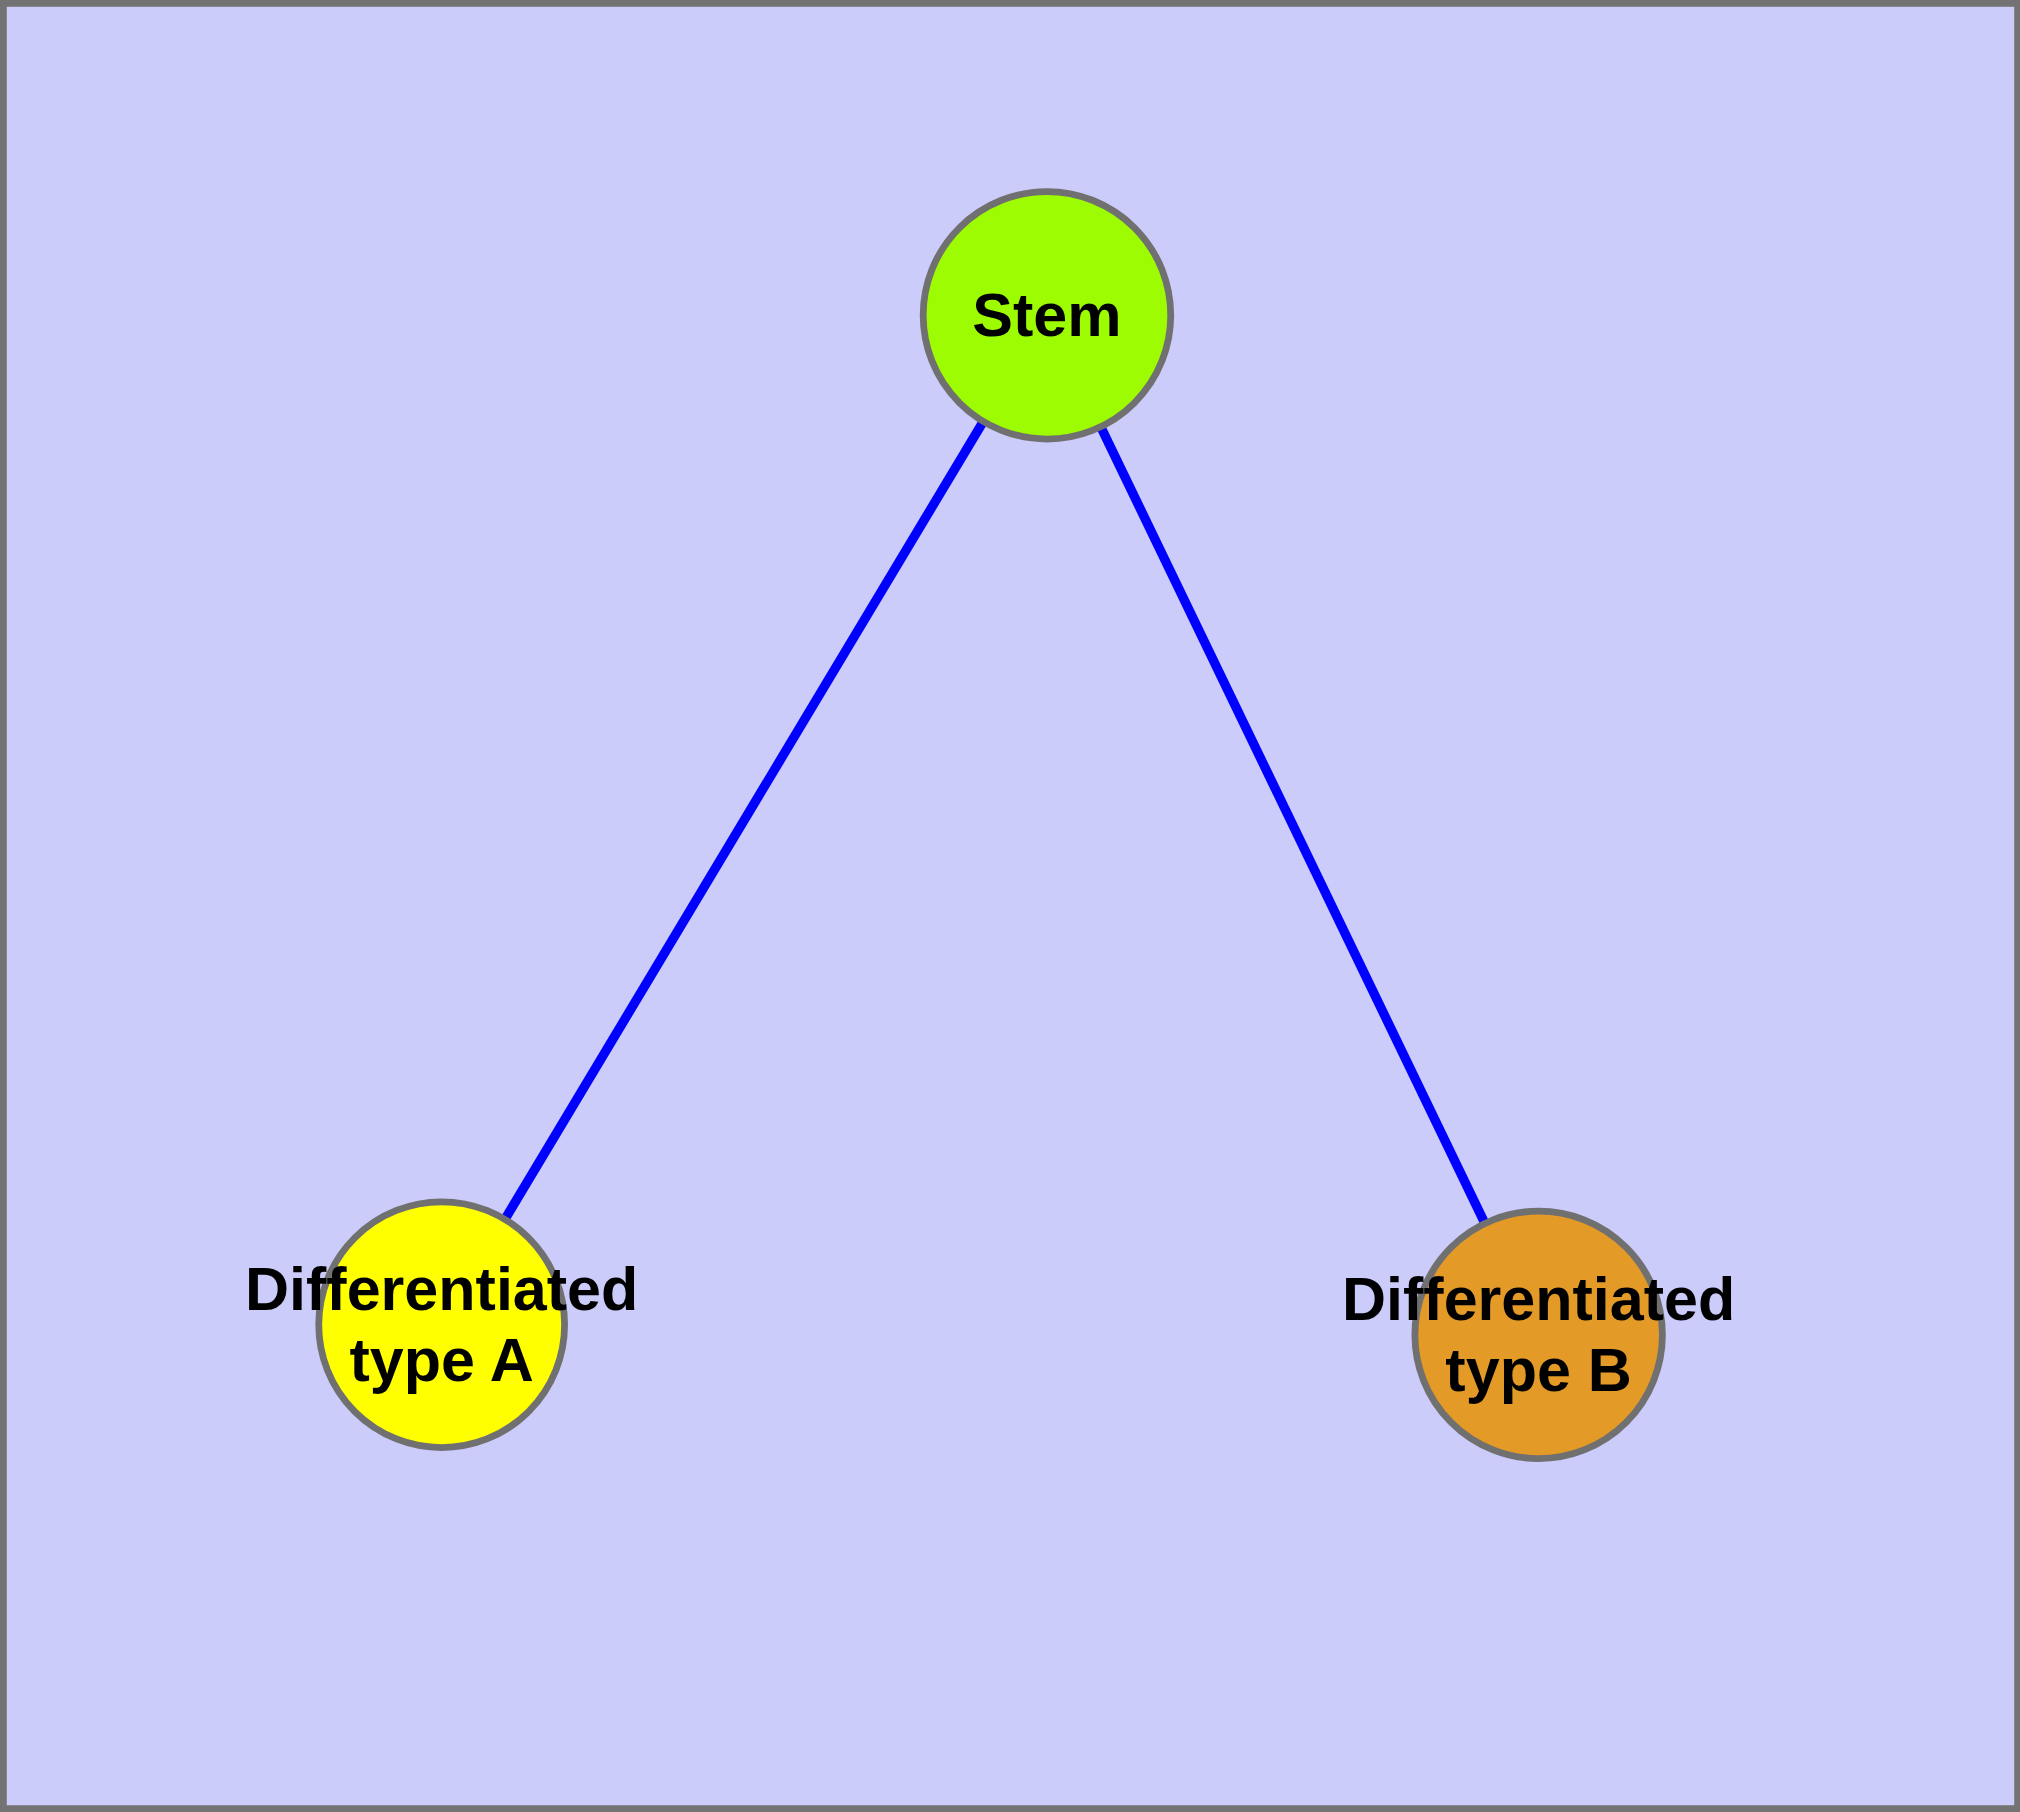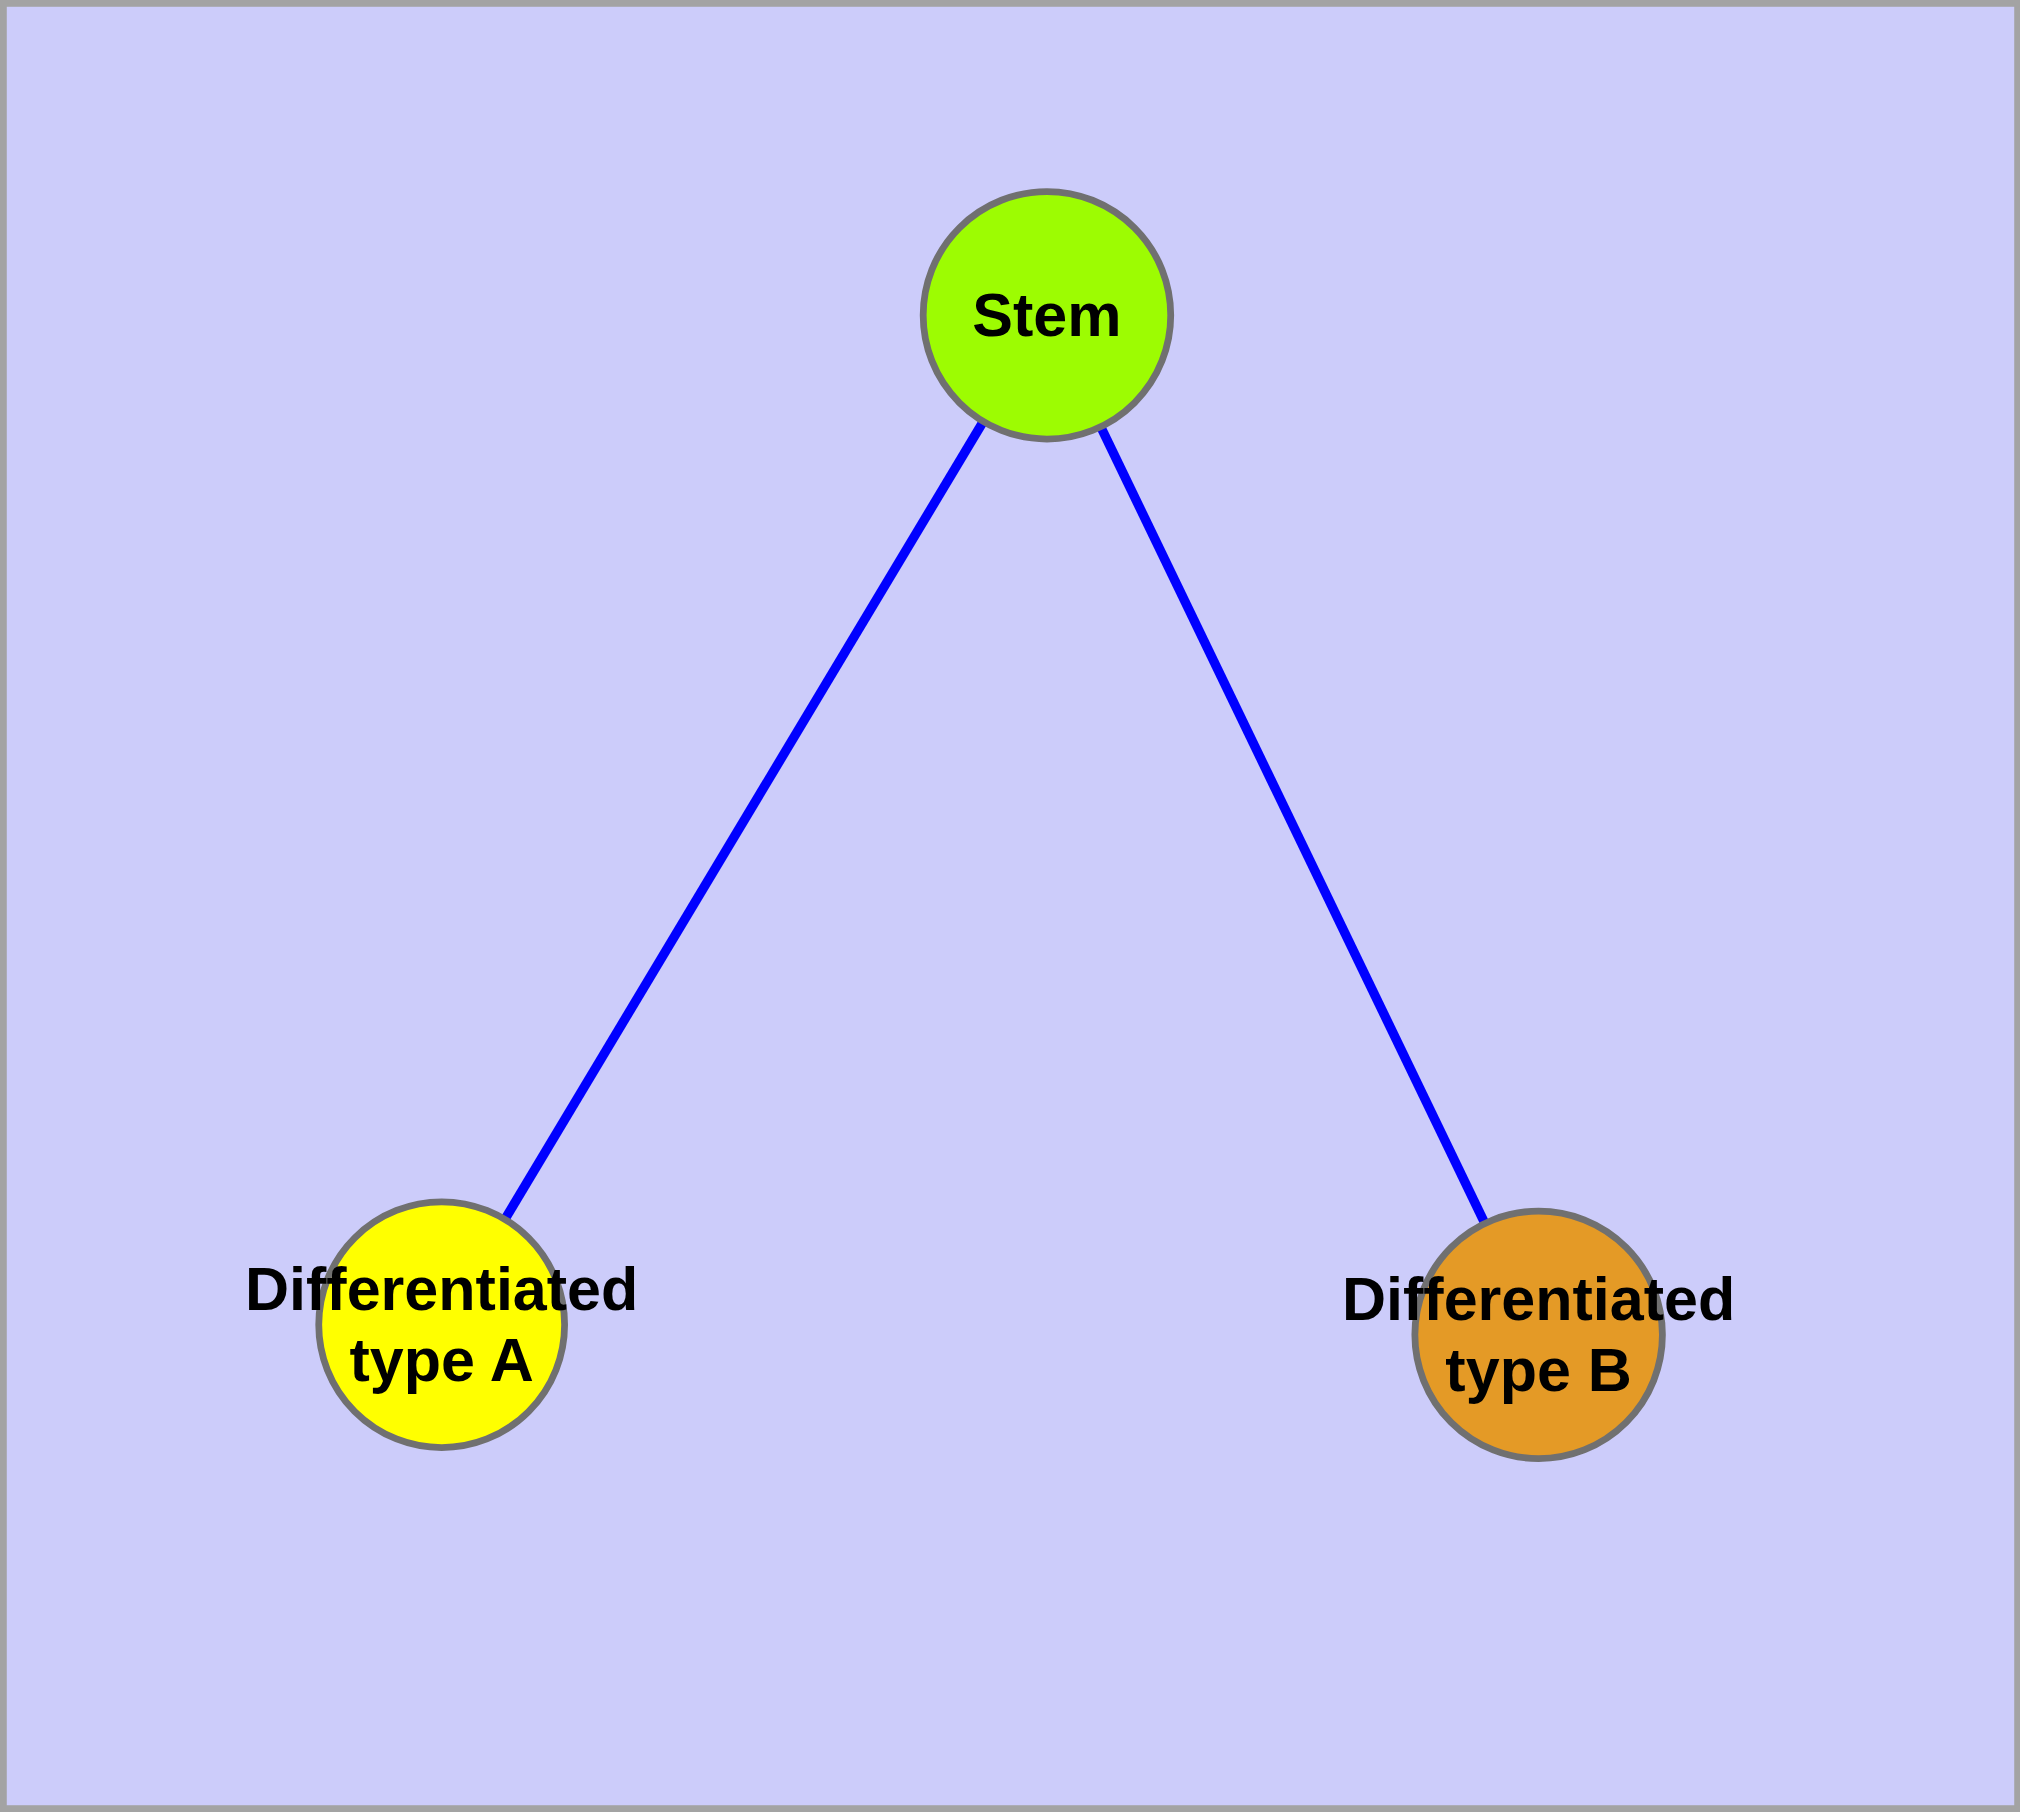--- a/index.html
+++ b/index.html
@@ -29,21 +29,21 @@
   }
   .node-label-text {
     font-family: "Liberation Sans", sans-serif;
     font-weight: bold;
     fill: #000000;
   }
 </style>
 </head>
 <body>
 
-<div id="diagram-root" style="background: #a3a3a3; text-decoration: underline;">
+<div id="diagram-root" style="background: #737373; text-decoration: underline;">
   <svg id="graph-canvas" viewBox="0 0 2384 2138" preserveAspectRatio="none" xmlns="http://www.w3.org/2000/svg">
 
     <rect id="bg-rect" x="8" y="8" width="2368" height="2122" fill="#ccccfa"></rect>
 
     <g id="edges-layer">
         <line x1="1235" y1="372" x2="521" y2="1563" stroke="#0000ff" stroke-width="11" stroke-linecap="butt"></line>
         <line x1="1235" y1="372" x2="1815" y2="1575" stroke="#0000ff" stroke-width="11" stroke-linecap="butt"></line>
       </g>
     <g id="nodes-layer">
         <circle cx="1235" cy="372" r="146" fill="#9dfc02" stroke="#707070" stroke-width="8"></circle>

